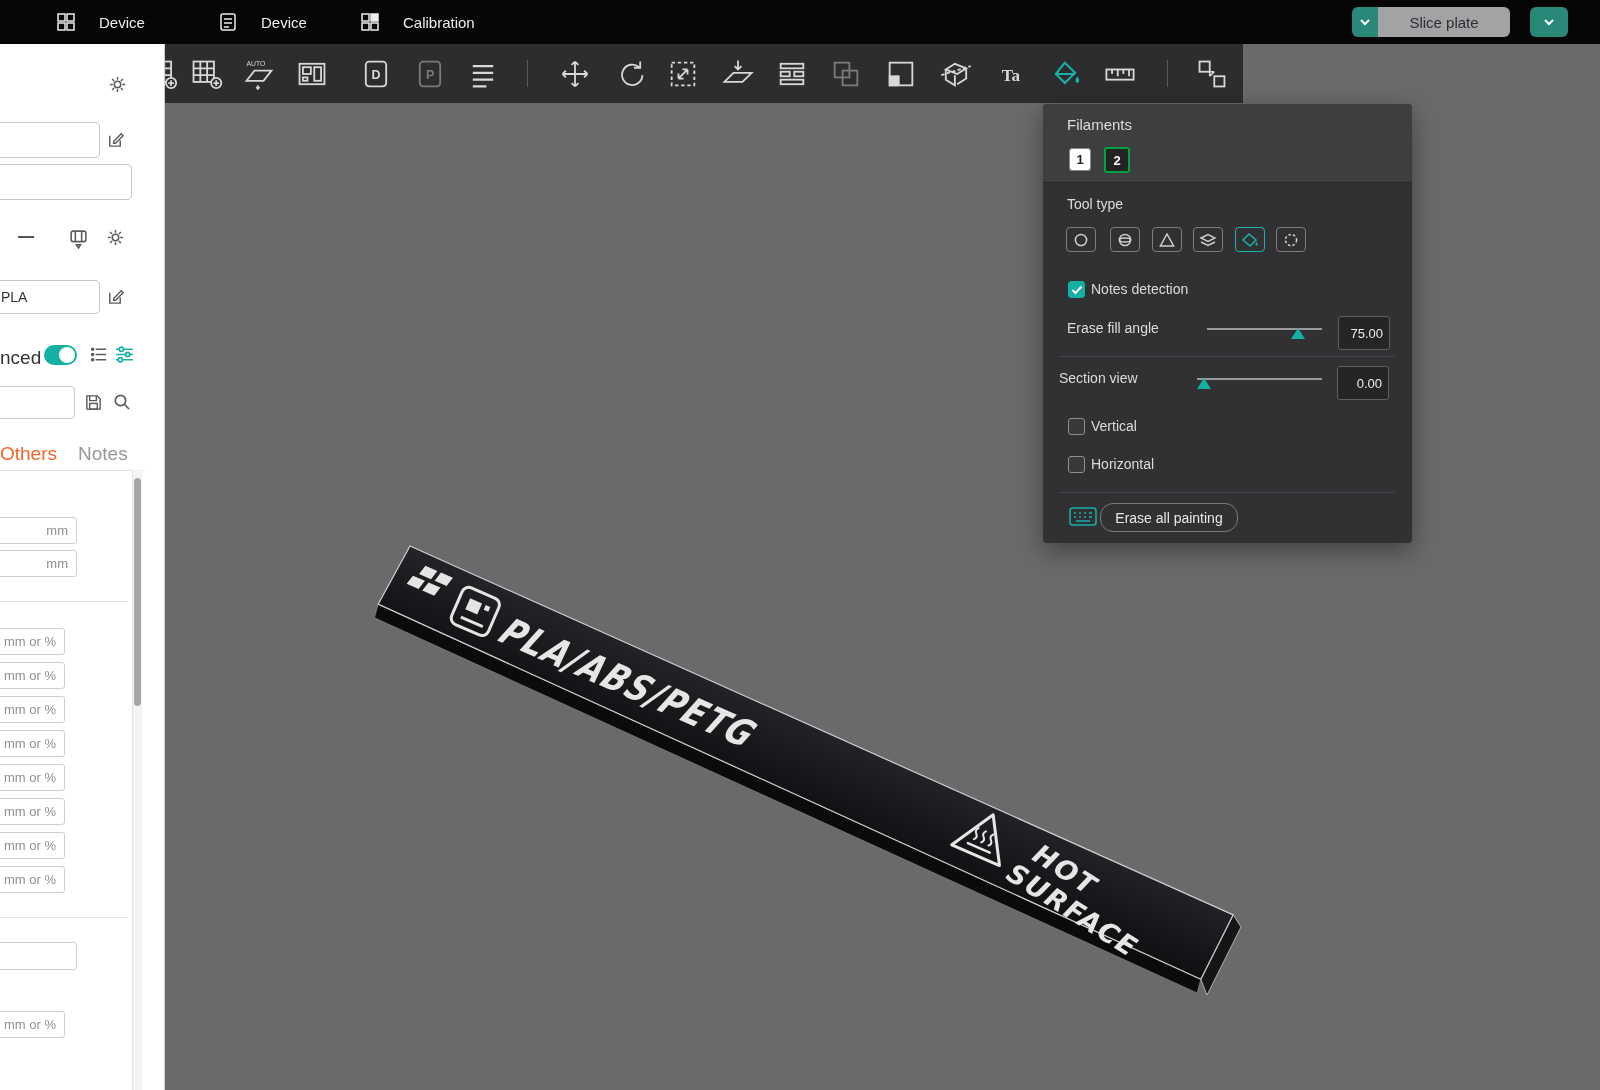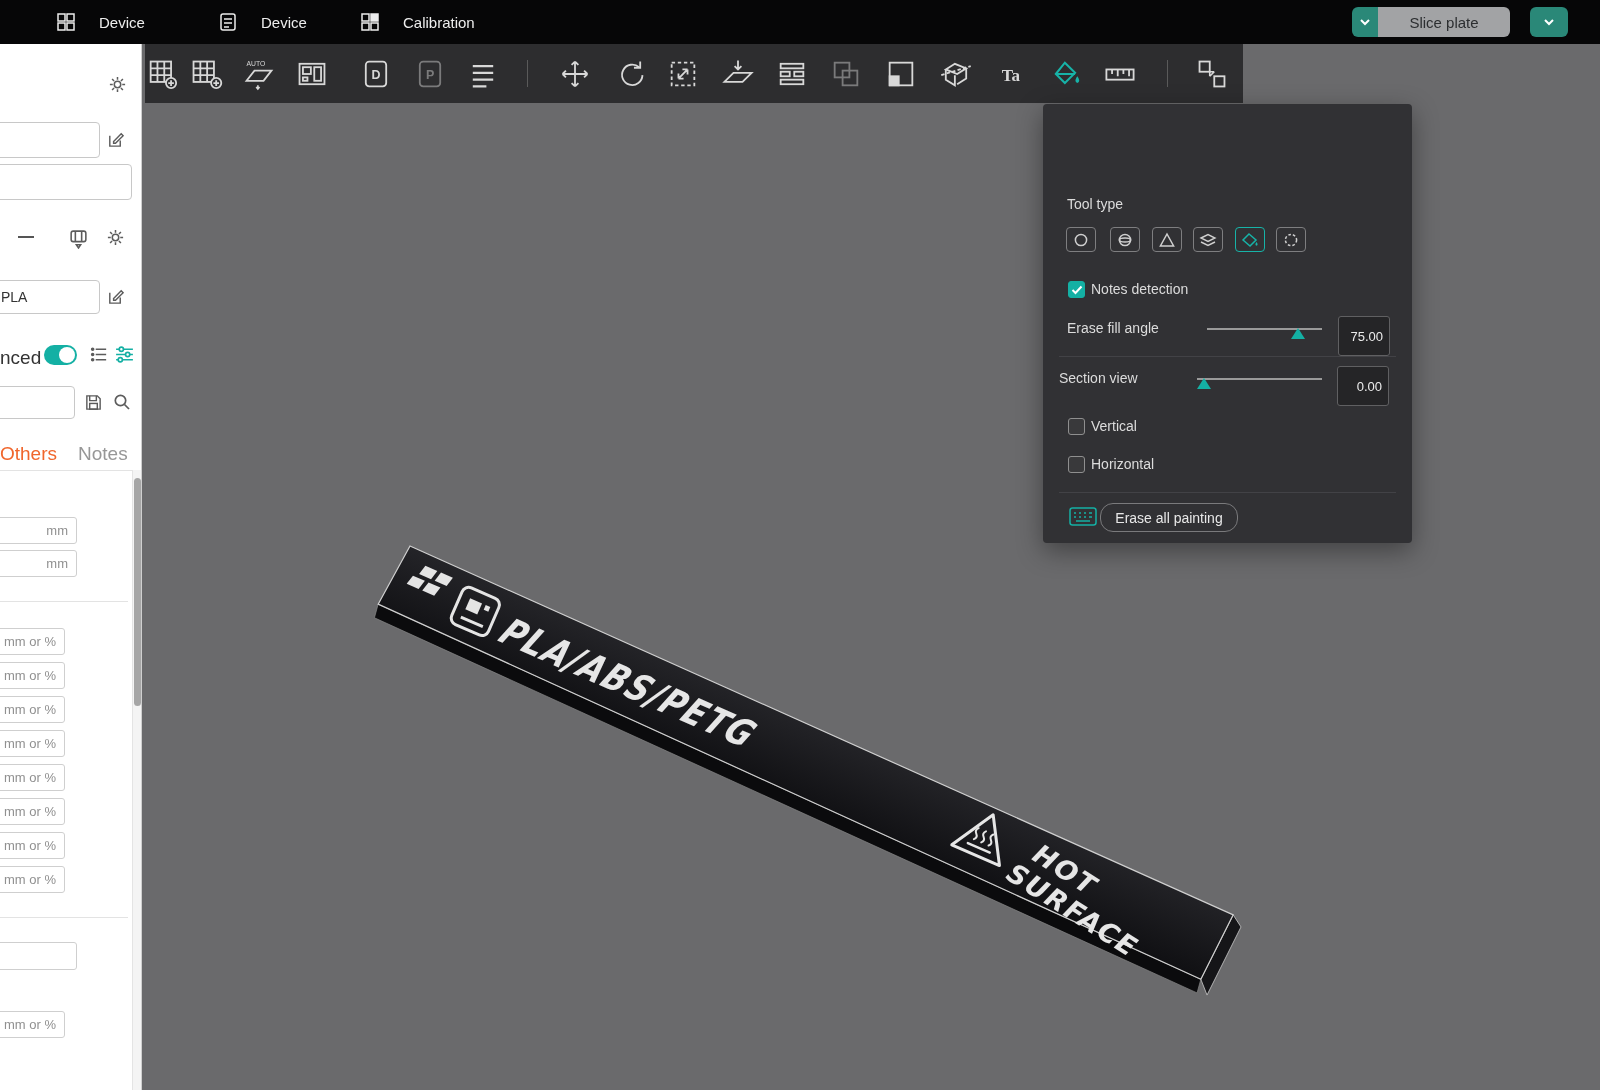--- a/index.html
+++ b/index.html
@@ -25,21 +25,21 @@
   .model-svg{position:absolute;left:0;top:0;width:1600px;height:1090px;z-index:20;pointer-events:none}
 
   
   .toolbar{position:absolute;left:145px;top:44px;width:1098px;height:59px;background:#2d2d2f;z-index:30}
   .tbi{position:absolute;top:13px;width:34px;height:34px;color:#d8d8d8}
   .tbi.dim{opacity:.45}
   .tbi.active{color:#17b3a8}
   .tbsep{position:absolute;top:16px;width:1px;height:27px;background:#5a5a5a}
 
   
-  .sidebar{position:absolute;left:0;top:44px;width:142px;height:1046px;background:#ffffff;
+  .sidebar{position:absolute;left:0;top:44px;width:165px;height:1046px;background:#ffffff;
     overflow:hidden;z-index:40;border-right:1px solid #cfcfcf}
   .sic{position:absolute;color:#5c5c5c}
   .sinput{position:absolute;background:#fff;border:1px solid #c8c8c8;border-radius:4px;
     font-size:14px;color:#333;display:flex;align-items:center}
   .toggle{position:absolute;width:33px;height:20px;border-radius:10px;background:#14b0a4}
   .toggle .knob{position:absolute;right:2px;top:2px;width:16px;height:16px;border-radius:50%;background:#fff}
   .stab{position:absolute;font-size:19px}
   .sdiv{position:absolute;height:1px;background:#e3e3e3}
   .prow{position:absolute;height:27px;background:#fff;border:1px solid #cfcfcf;border-radius:3px;
     display:flex;align-items:center;justify-content:flex-end;padding-right:8px;
@@ -60,21 +60,21 @@
   .ttbtn{position:absolute;top:123px;width:30px;height:25px;border:1px solid #7e7e80;border-radius:4px;
     display:flex;align-items:center;justify-content:center;color:#cfcfcf;background:transparent}
   .ttbtn.active{border-color:#17b3a8;color:#17b3a8}
   .cbox{position:absolute;width:17px;height:17px;border-radius:3px;background:#39393b;border:1px solid #8f8f8f;
     display:flex;align-items:center;justify-content:center}
   .cbox.checked{background:#14b0a4;border-color:#14b0a4}
   .plabel{position:absolute;color:#dcdcdc}
   .slider-track{position:absolute;height:2px;background:#9a9a9a}
   .slider-thumb{position:absolute;width:0;height:0;border-left:7px solid transparent;
     border-right:7px solid transparent;border-bottom:11px solid #14b0a4}
-  .valbox{position:absolute;width:52px;height:40px;background:#252527;border:1px solid #606062;
+  .valbox{position:absolute;width:52px;height:34px;background:#252527;border:1px solid #606062;
     border-radius:3px;color:#ececec;font-size:13px;display:flex;align-items:center;
     justify-content:flex-end;padding-right:6px}
   .pdiv{position:absolute;left:16px;width:337px;height:1px;background:#424246}
   .erase-btn{position:absolute;left:57px;top:399px;width:138px;height:29px;background:#313134;
     border:1px solid #7a7a7c;border-radius:13px;color:#e8e8e8;font-size:14px}
 </style>
 </head>
 <body>
 
 <div id="app">
@@ -427,20 +427,29 @@
 
     <div class="prow" style="left:-80px;top:967px;width:145px">
       <span>mm or %</span>
       </div>
 
     <div class="sbar-track"></div>
     <div class="sbar-thumb"></div>
   </aside>
 
   <div class="panel">
+    <div class="panel-head">
+      <span class="plabel" style="left:24px;top:12px;font-size:15px">Filaments</span>
+      <div class="fil-chip fil-1">
+        <span>1</span>
+      </div>
+      <div class="fil-chip fil-2">
+        <span>2</span>
+      </div>
+    </div>
 
     <span class="plabel" style="left:24px;top:92px">Tool type</span>
 
     <div class="ttbtn" style="left:23px">
       <svg width="20" height="18" viewBox="0 0 20 18" stroke="currentColor" fill="none" stroke-width="1.5">
         <circle cx="10" cy="9" r="5.6"></circle>
       </svg>
     </div>
     <div class="ttbtn" style="left:67px">
       <svg width="20" height="18" viewBox="0 0 20 18" stroke="currentColor" fill="none" stroke-width="1.5">

